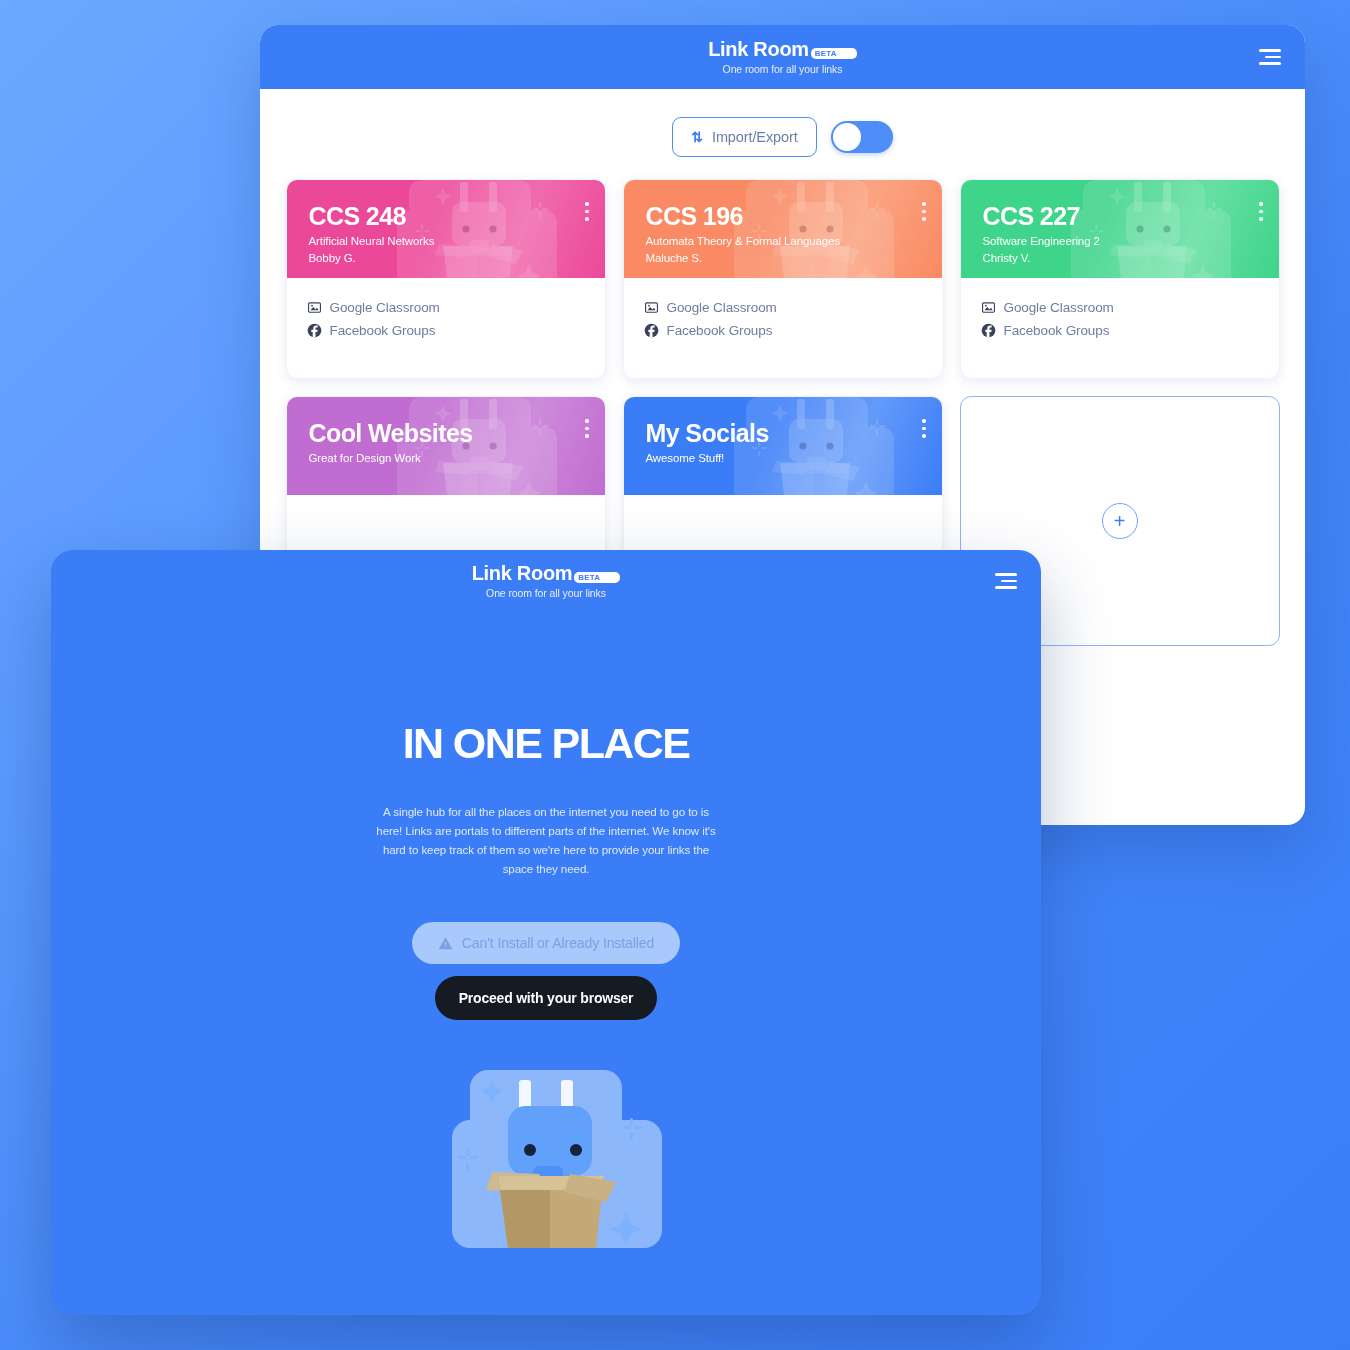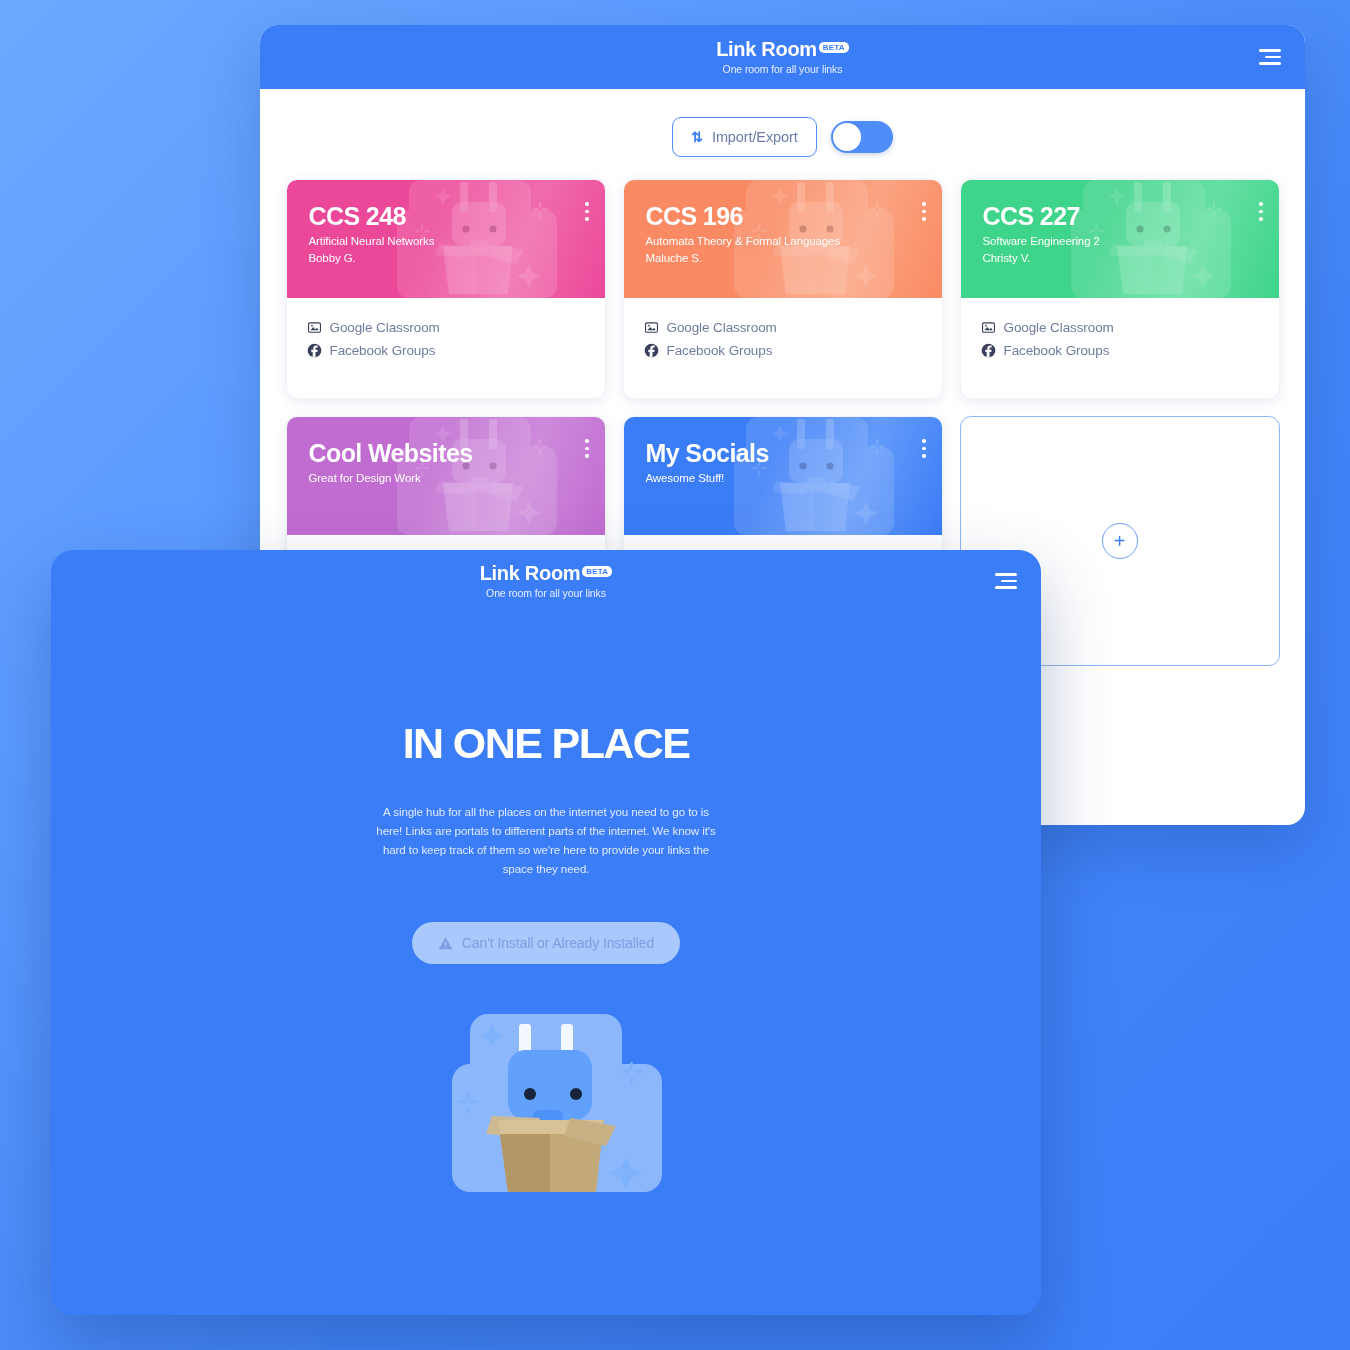--- a/index.html
+++ b/index.html
@@ -35,37 +35,37 @@
     position: relative;
     height: 64px;
     background: #3B7DF7;
     display: flex;
     align-items: center;
     justify-content: center;
     flex-direction: column;
   }
   .brand-row {
     display: flex;
-    align-items: center;
+    align-items: flex-end;
     gap: 2px;
   }
   .brand-title {
     font-size: 20px;
     font-weight: bold;
     color: #ffffff;
     letter-spacing: -0.3px;
     line-height: 1;
   }
   .beta-badge {
     background: #ffffff;
     color: #3B7DF7;
     font-size: 8px;
     font-weight: bold;
     border-radius: 5px;
-    padding: 2px 4px 1px 4px;
+    padding: 2px 20px 1px 4px;
     line-height: 1;
     letter-spacing: 0.2px;
     margin-top: -4px;
   }
   .brand-sub {
     font-size: 10.5px;
     color: #E6EEFF;
     margin-top: 4px;
     letter-spacing: -0.1px;
     text-align: right;
@@ -138,21 +138,21 @@
 
   .card {
     background: #fff;
     border-radius: 11px;
     overflow: hidden;
     box-shadow: 0 3px 12px rgba(40,70,140,0.10);
     border: 1px solid #F0F3F9;
   }
   .card-head {
     position: relative;
-    height: 118px;
+    height: 98px;
     padding: 24px 22px 0 22px;
     overflow: hidden;
   }
   .card-title {
     position: relative;
     z-index: 3;
     color: #fff;
     font-size: 25px;
     font-weight: bold;
     letter-spacing: -0.6px;
@@ -611,20 +611,21 @@
 
       <div class="hero-actions">
         <button class="btn-disabled">
           <svg class="w-ico" width="15" height="15" viewBox="0 0 24 24">
             <path d="M12 2 L23 21 H1 Z" fill="#7E9FE0"></path>
             <rect x="11" y="9" width="2" height="6" rx="1" fill="#A9C8FC"></rect>
             <rect x="11" y="16.5" width="2" height="2" rx="1" fill="#A9C8FC"></rect>
           </svg>
           <span>Can't Install or Already Installed</span>
         </button>
+        <button class="btn-dark">Proceed with your browser</button>
       </div>
 
       <div class="splash-art">
         <svg viewBox="0 0 232 205" width="232" height="205">
 
           <path d="M58 8 h116 a18 18 0 0 1 18 18 v32 h22 a18 18 0 0 1 18 18 v92 a18 18 0 0 1 -18 18 h-174 a18 18 0 0 1 -18 -18 v-92 a18 18 0 0 1 18 -18 h0 v-32 a18 18 0 0 1 18 -18 z" fill="#9BC2FC" opacity="0.85"></path>
 
           <rect x="89" y="18" width="12" height="42" rx="3" fill="#F3F7FF"></rect>
           <rect x="131" y="18" width="12" height="42" rx="3" fill="#F3F7FF"></rect>
 

